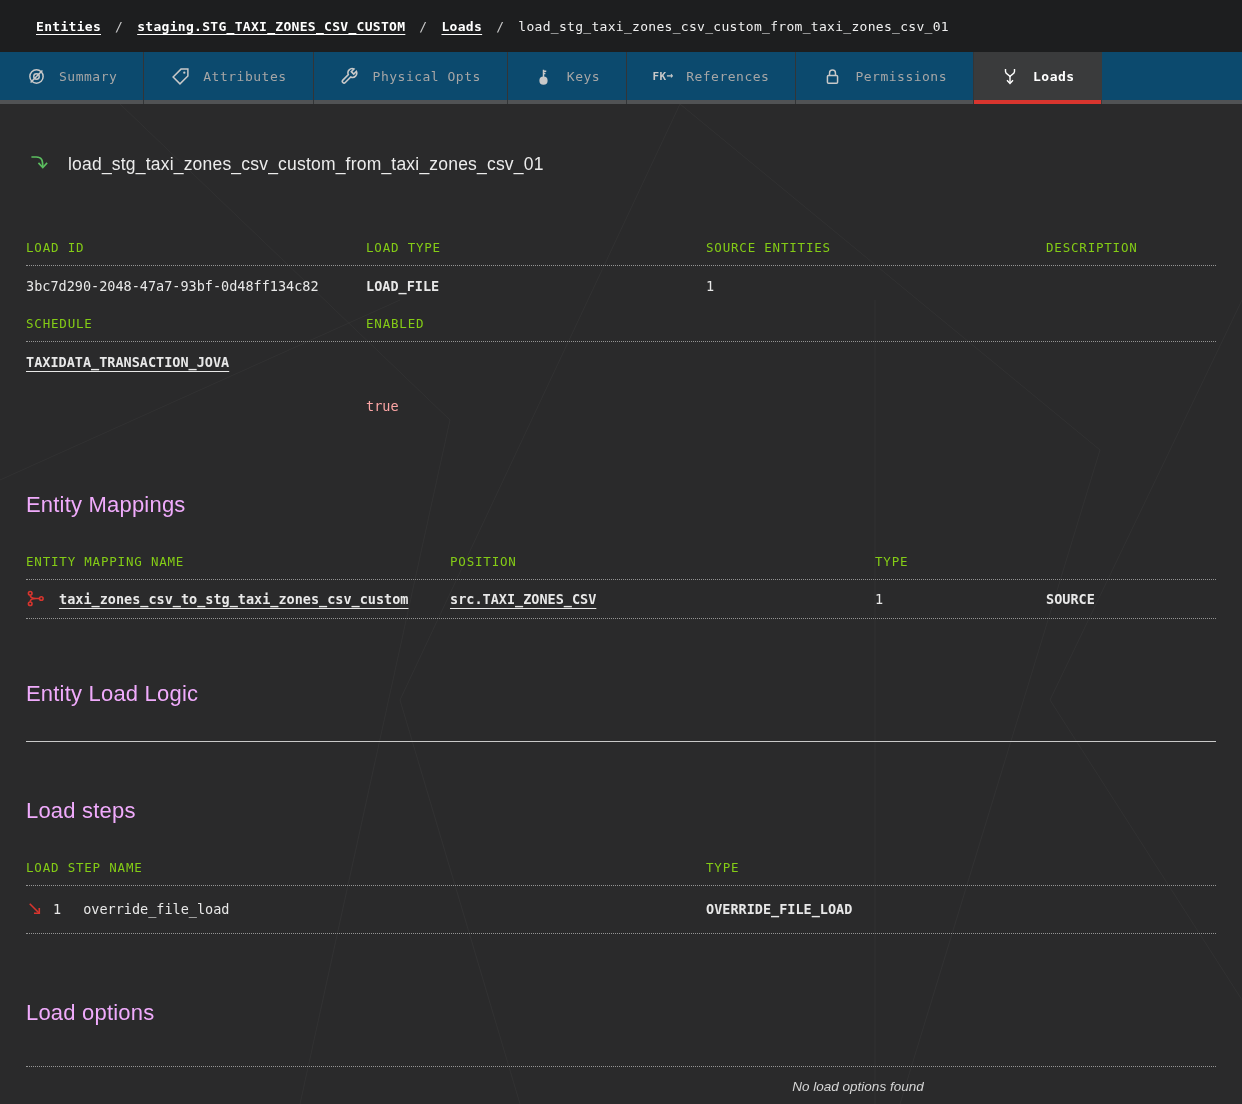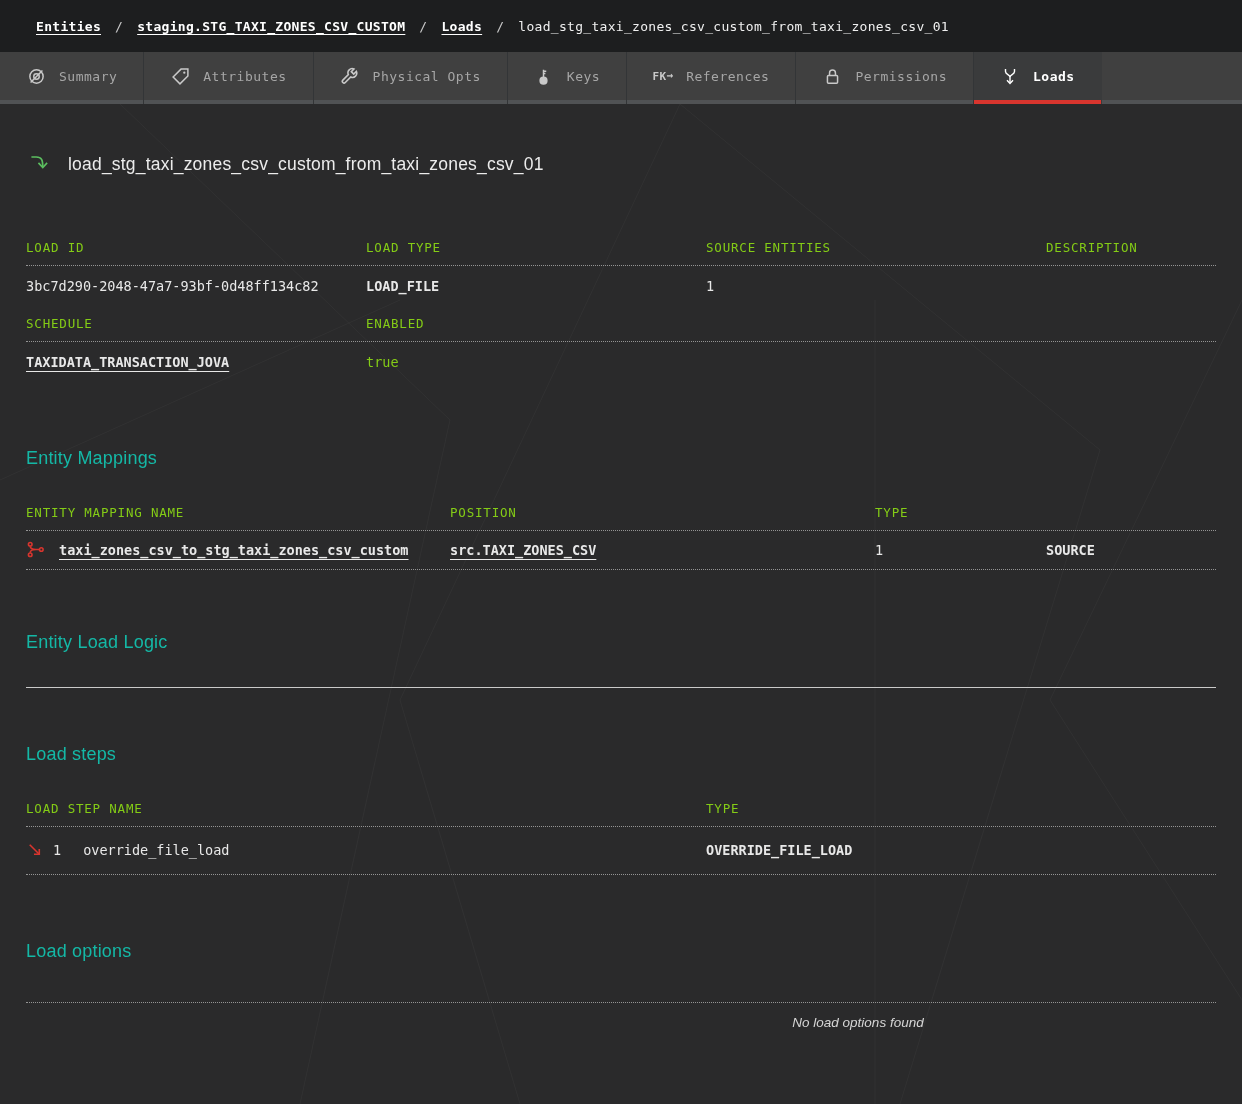--- a/index.html
+++ b/index.html
@@ -21,21 +21,21 @@
     padding-left:36px;
     font-size:13px; letter-spacing:.3px;
     position:relative; z-index:1;
   }
   .crumb-link { color:#ffffff; font-weight:bold; text-decoration:underline; text-underline-offset:3px; cursor:pointer; }
   .crumb-current { color:#f0f0f0; }
   .crumb-sep { color:#c9c9c9; margin:0 14px; }
 
   
   .tabbar {
-    height:52px; background:#404040;
+    height:52px; background:#0c4a6e;
     display:flex; align-items:stretch;
     position:relative; z-index:1;
   }
   .tabbar .rail { position:absolute; left:0; right:0; bottom:0; height:4px; background:#505254; }
   .tab {
     display:flex; align-items:center; gap:13px;
     padding:0 26px 4px 26px;
     font-size:13px; letter-spacing:.5px;
     color:#a6a6a6; cursor:pointer;
     border-right:1px solid #333537;
@@ -61,26 +61,26 @@
   .grid2 { display:grid; grid-template-columns:680px 1fr; }
 
   .thead {
     color:#84cc16; font-size:12.5px; letter-spacing:.8px;
     padding-bottom:10px;
     border-bottom:1px dotted #949494;
   }
   .trow { font-size:13.5px; color:#e8e8e8; }
   .kv-row { padding:12px 0 16px; }
   .b { font-weight:bold; }
-  .green { color:#84cc16; }
+  .green { color:#fca5a5;margin-top:44px; }
   .link { text-decoration:underline; text-underline-offset:4px; cursor:pointer; }
 
   .section-heading {
     font-family:"Liberation Sans", sans-serif;
-    font-size:18px; color:#14b8a6; letter-spacing:.2px;
+    font-size:22px; color:#f0abfc; letter-spacing:.2px;
   }
 
   .map-row { padding:9px 0 10px; border-bottom:1px dotted #949494; align-items:center; }
   .map-name-cell { display:flex; align-items:center; gap:14px; }
   .map-icon { width:19px; height:19px; color:#d8352e; flex:0 0 auto; }
   .map-name { width:356px; word-break:break-all; line-height:14px; font-weight:bold; font-size:13.5px; }
 
   .solid-divider { border-bottom:1px solid #c9c9c9; }
 
   .step-row { padding:14px 0 16px; border-bottom:1px dotted #949494; align-items:center; }

